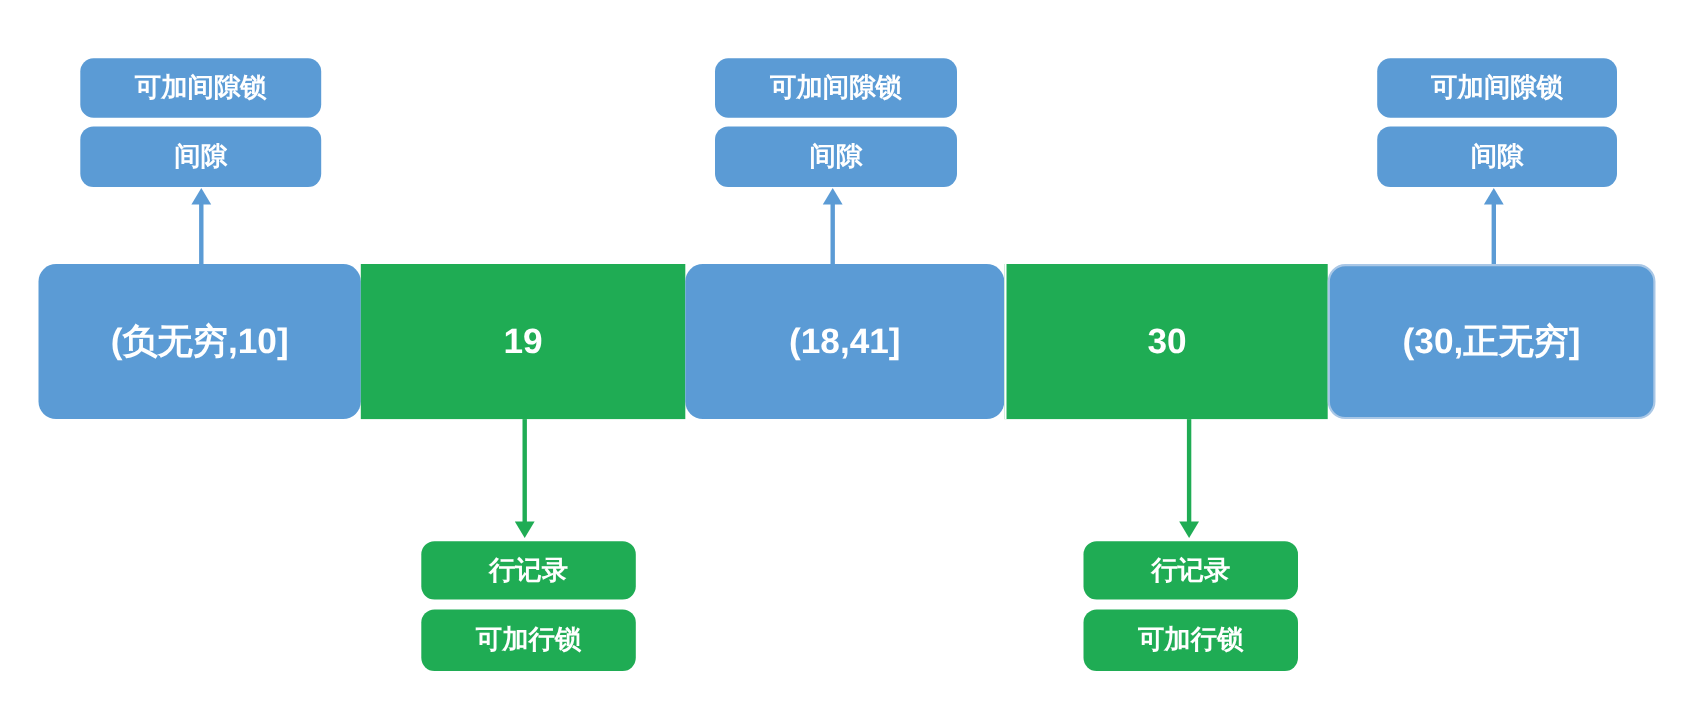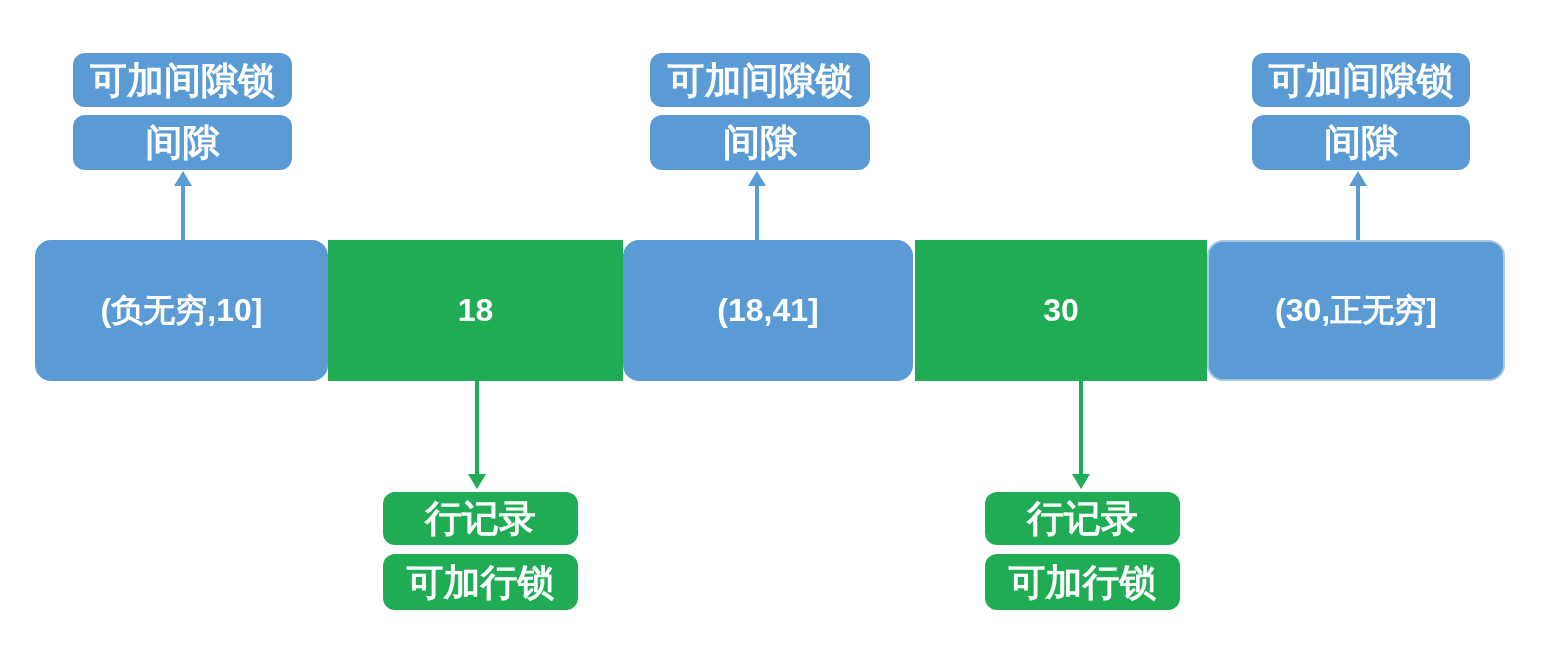--- a/index.html
+++ b/index.html
@@ -18,21 +18,21 @@
   }
   
   .callout{
     position:absolute;
     border-radius:12px;
     display:flex;
     align-items:center;
     justify-content:center;
     color:#ffffff;
     font-weight:bold;
-    font-size:37px;
+    font-size:24px;
     line-height:1;
     white-space:nowrap;
   }
   .callout.blue{background:var(--blue);}
   .callout.green{background:var(--green);}
   
   .seg{
     position:absolute;
     top:240px;
     height:141px;
@@ -94,21 +94,21 @@
   <div class="callout blue" style="left:1252px;top:115px;width:218px;height:55px;">
     <span>间隙</span>
   </div>
   <div class="head up" style="left:1349px;top:171px;"></div>
   <div class="stem blue" style="left:1356px;top:184px;height:56px;"></div>
 
   <div class="seg blue" style="left:35px;width:293px;">
     <span>(负无穷,10]</span>
   </div>
   <div class="seg green" style="left:328px;width:295px;">
-    <span>18</span>
+    <span>19</span>
   </div>
   <div class="seg blue" style="left:623px;width:290px;">
     <span>(18,41]</span>
   </div>
   <div class="seg green sep-left" style="left:913px;width:294px;">
     <span>30</span>
   </div>
   <div class="seg blue light-border" style="left:1207px;width:298px;">
     <span>(30,正无穷]</span>
   </div>

